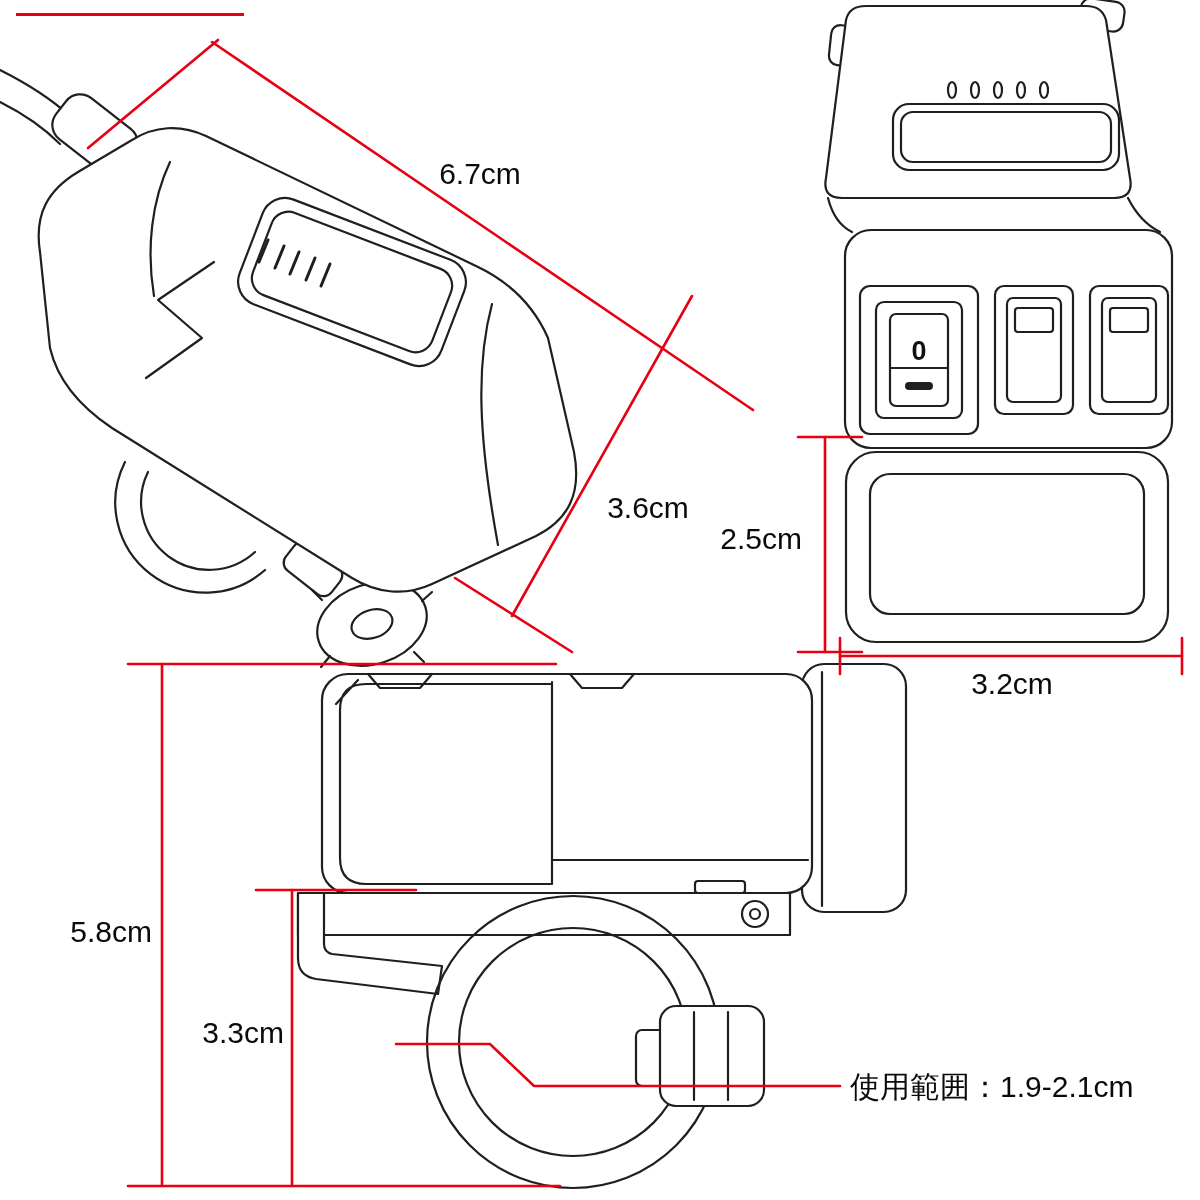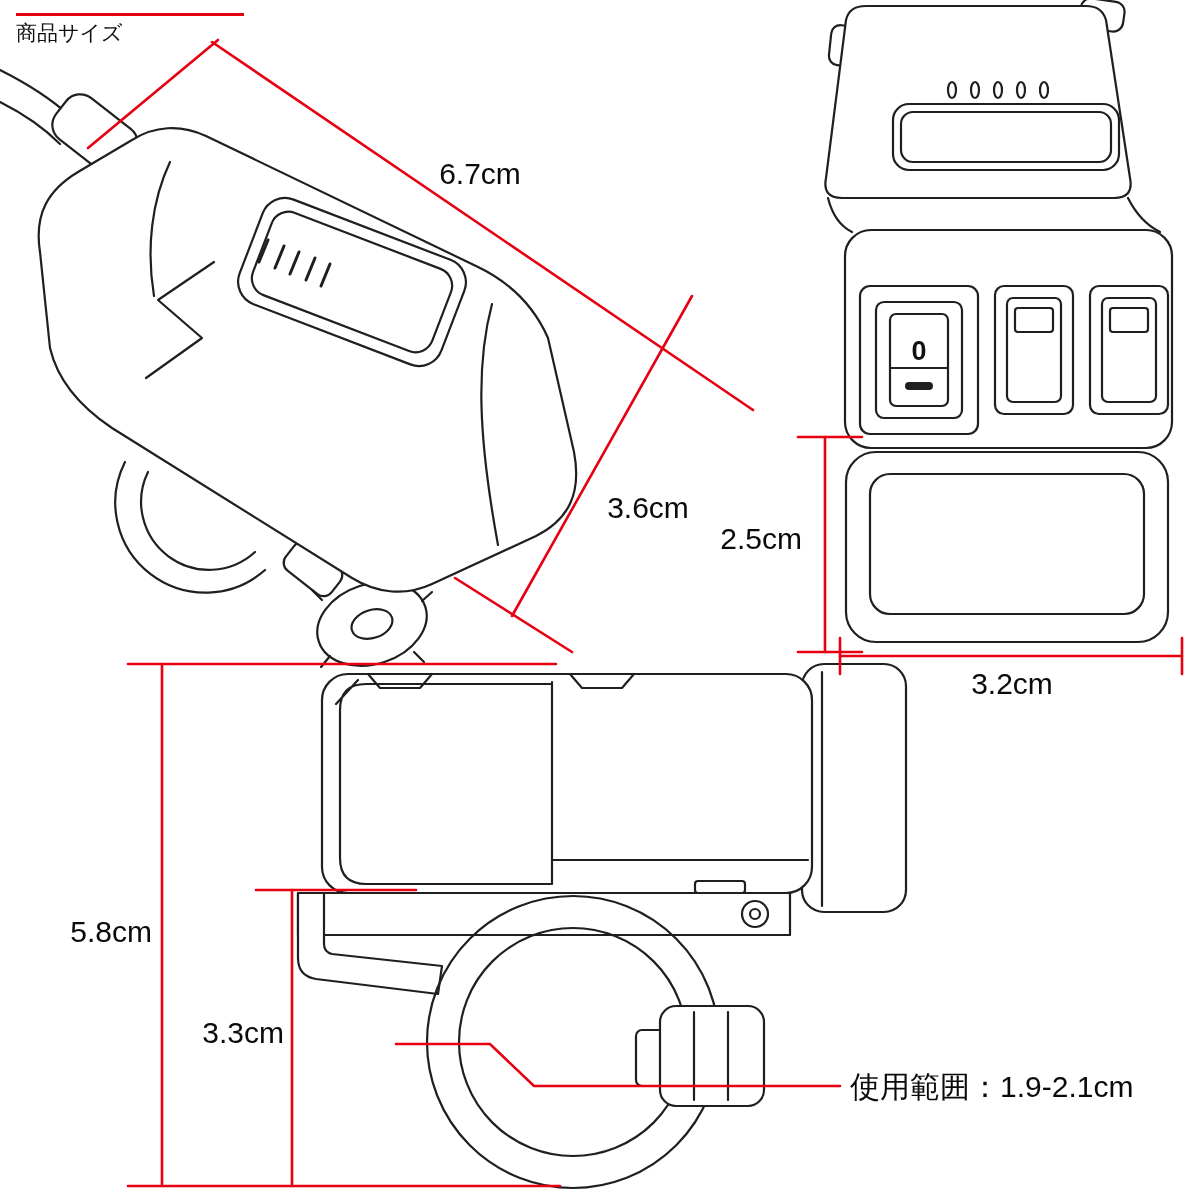--- a/index.html
+++ b/index.html
@@ -19,21 +19,20 @@
   .subtitle { font-size:21px; color:#111; }
   svg.diagram { position:absolute; top:0; left:0; z-index:1; }
   svg text { font-family:"Liberation Sans","DejaVu Sans",sans-serif; }
   .dim-label { font-size:30px; fill:#0a0a0a; }
 </style>
 </head>
 <body>
 
 <div class="header">
   <div class="title-underline"></div>
-  <div class="subtitle">商品サイズ</div>
 </div>
 
 <svg class="diagram" width="1200" height="1200" viewBox="0 0 1200 1200" xmlns="http://www.w3.org/2000/svg">
 
   <g stroke="#1f1f1f" stroke-width="2.2" fill="none" stroke-linecap="round" stroke-linejoin="round">
     <g>
       <path d="M 0,70 C 28,84 50,98 70,116"></path>
       <path d="M 0,102 C 24,114 44,128 60,144"></path>
       <rect x="52" y="108" width="86" height="52" rx="18" fill="#ffffff" transform="rotate(38 95 134)"></rect>
     </g>

